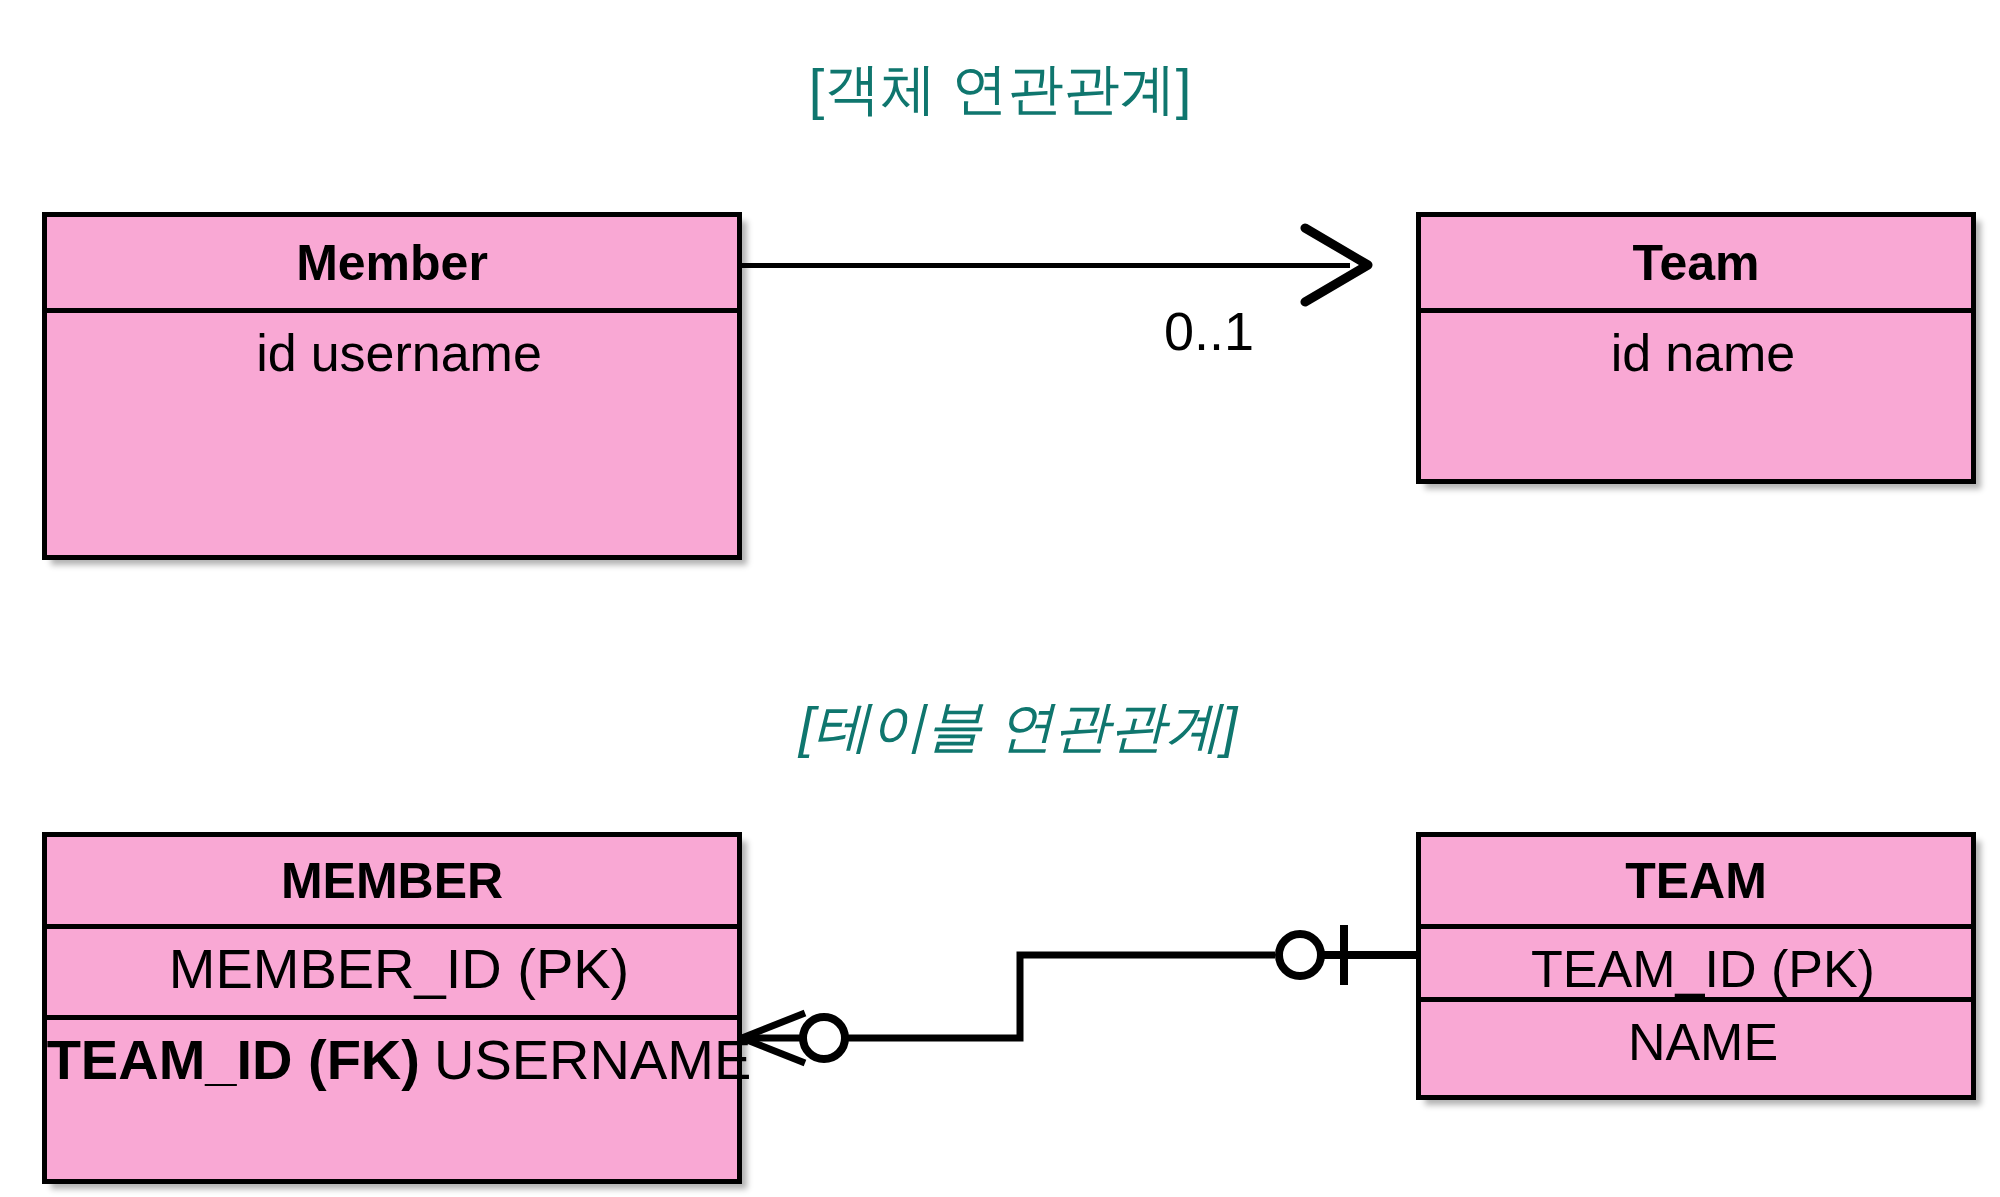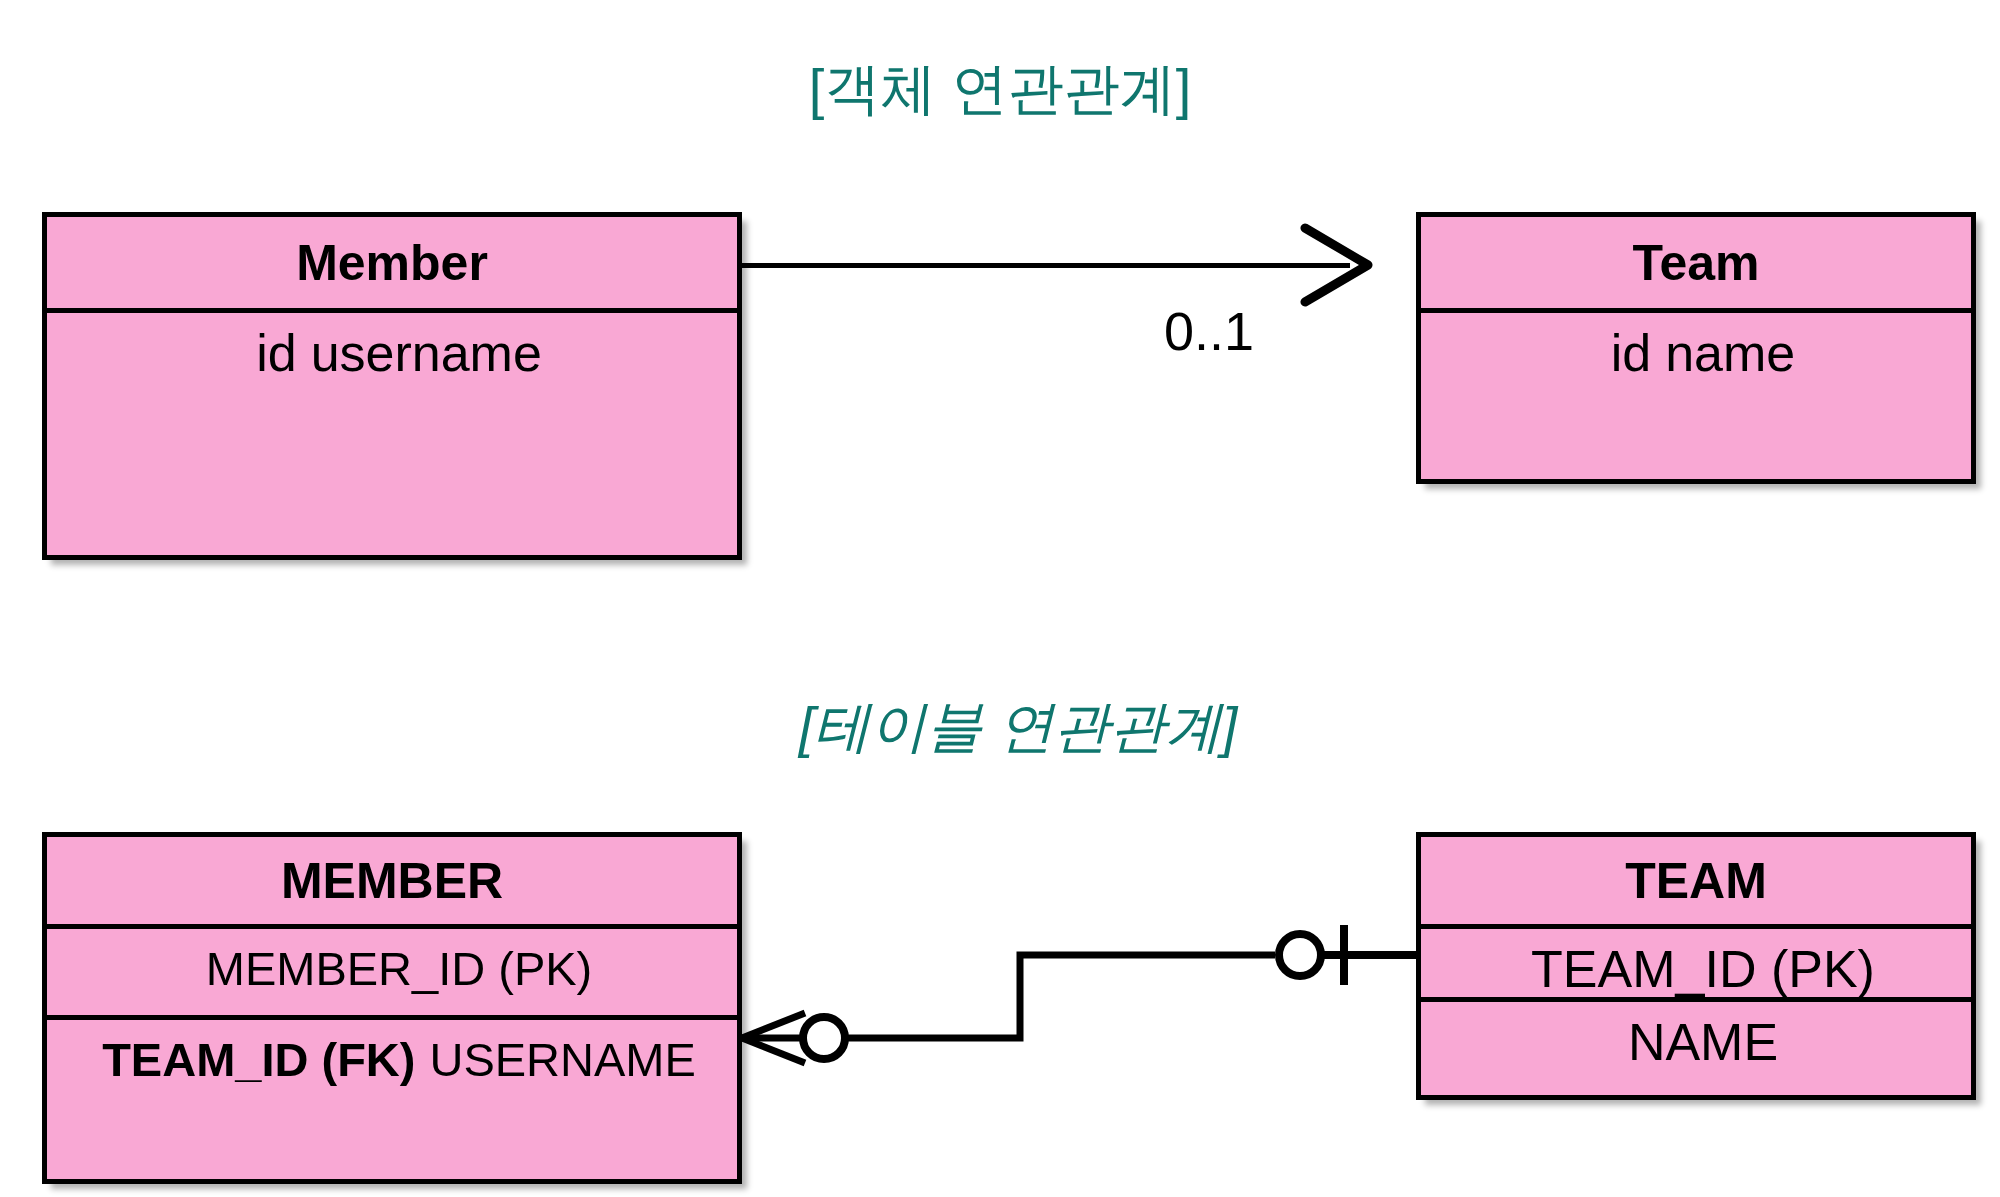--- a/index.html
+++ b/index.html
@@ -82,21 +82,21 @@
   #box-team .sect { height: 171px; }
   #box-team .attr { font-size: 52px; line-height: 80px; }
 
   
   #box-member-tbl {
     left: 42px;  top: 832px; width: 700px; height: 352px;
   }
   #box-member-tbl .head { height: 92px;  font-size: 50px; }
   #box-member-tbl .sect-1 { height: 86px; }
   #box-member-tbl .sect-2 { height: 169px; }
-  #box-member-tbl .attr { font-size: 47px; line-height: 80px; }
+  #box-member-tbl .attr { font-size: 56px; line-height: 80px; }
 
   #box-team-tbl {
     left: 1416px; top: 832px; width: 560px; height: 268px;
   }
   #box-team-tbl .head { height: 92px; font-size: 50px; }
   #box-team-tbl .sect-1 { height: 68px; }
   #box-team-tbl .sect-2 { height: 82px; }
   #box-team-tbl .attr { font-size: 52px; line-height: 80px; }
 
   

